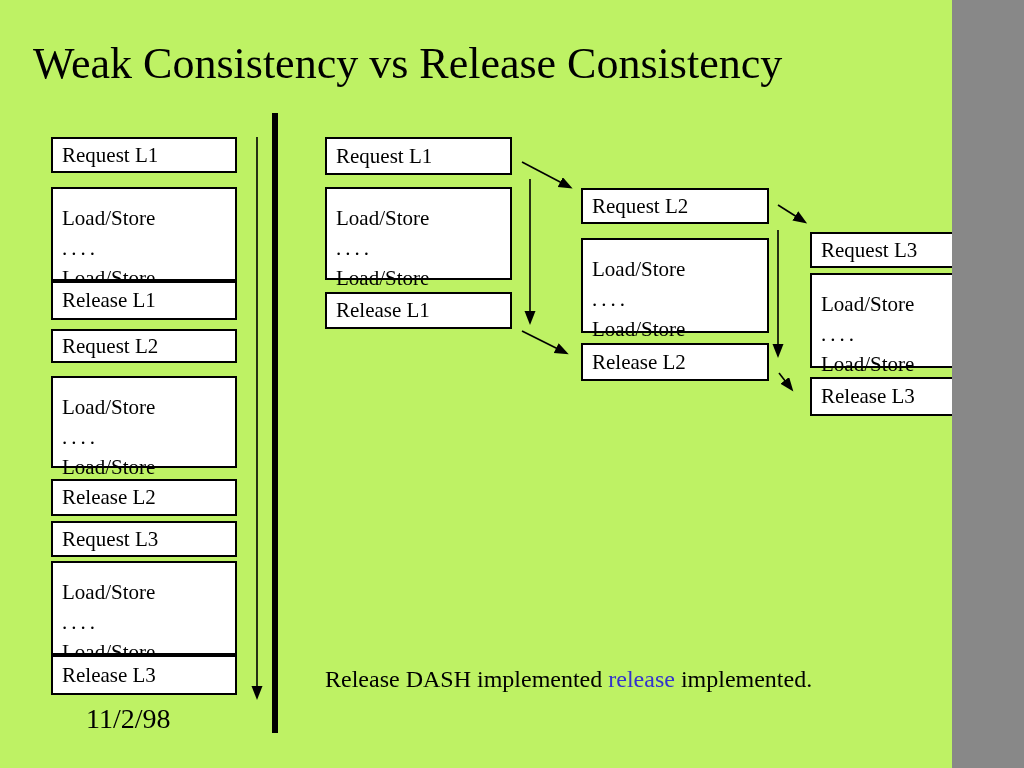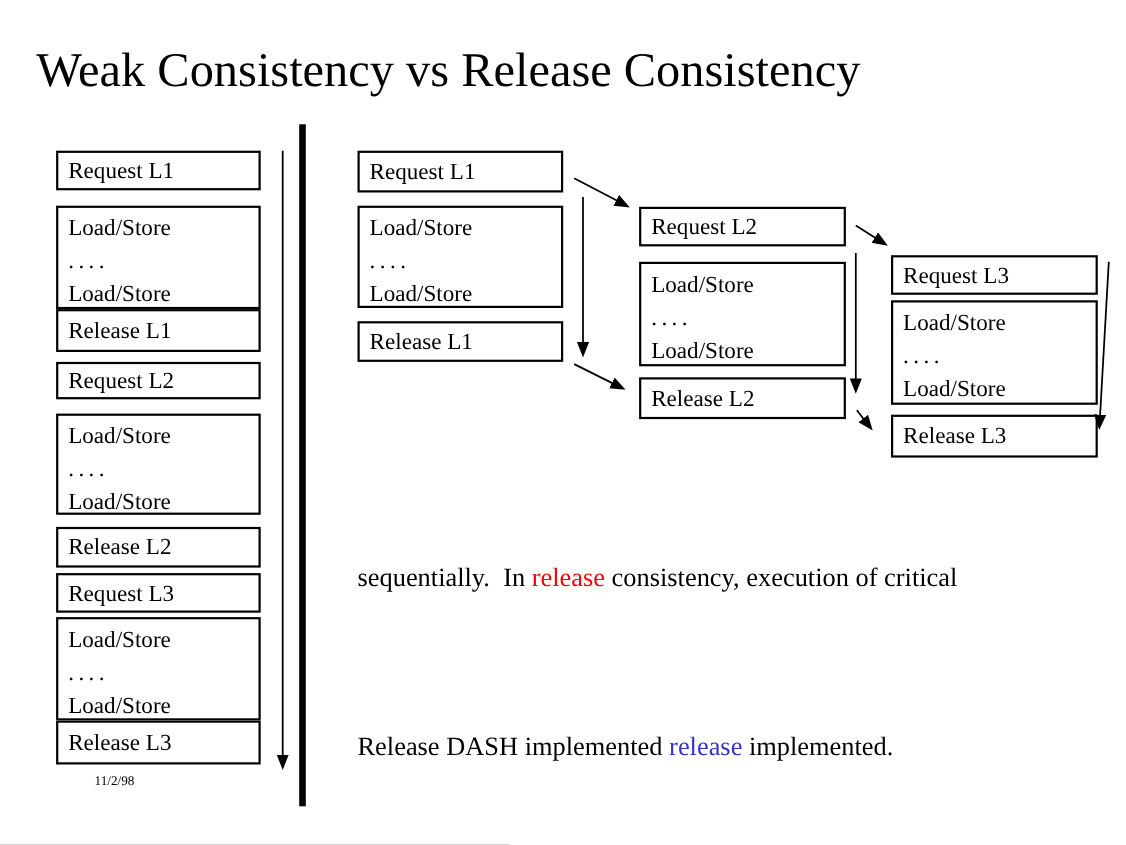--- a/index.html
+++ b/index.html
@@ -1,30 +1,30 @@
 <!DOCTYPE html>
 <html style="--red: #ff0000; --blue: #3333cc;"><head>
 <meta charset="utf-8">
 <style>
   html,body{margin:0;padding:0;background:#888;}
   .slide{
-    position:relative;width:1024px;height:768px;background:#ffffff;
+    position:relative;width:952px;height:768px;background:#bef264;
     overflow:hidden;font-family:"Liberation Serif", serif;color:#000;
   }
   .title{
     position:absolute;left:33px;top:38px;width:960px;
     font-size:44px;line-height:52px;font-weight:normal;margin:0;
     white-space:nowrap;
   }
   .box{
     position:absolute;box-sizing:border-box;border:2px solid #000;background:#fff;
     font-size:21px;padding-left:9px;
   }
   .lbl{display:flex;align-items:center;height:100%;text-align:right;}
-  .ls{padding-top:3px;line-height:30px;}
+  .ls{padding-top:14px;line-height:30px;}
   .dots{letter-spacing:4px;}
   
   .wb1{left:51px;top:137px;width:186px;height:36px;}
   .wb2{left:51px;top:187px;width:186px;height:94px;}
   .wb3{left:51px;top:281px;width:186px;height:39px;}
   .wb4{left:51px;top:329px;width:186px;height:34px;}
   .wb5{left:51px;top:376px;width:186px;height:92px;}
   .wb6{left:51px;top:479px;width:186px;height:37px;}
   .wb7{left:51px;top:521px;width:186px;height:36px;}
   .wb8{left:51px;top:561px;width:186px;height:94px;}
@@ -42,21 +42,21 @@
   .divider{position:absolute;left:272px;top:113px;width:6px;height:620px;background:#000;}
   .overlay{position:absolute;left:0;top:0;width:1024px;height:768px;pointer-events:none;}
   .para{
     position:absolute;left:325px;font-size:24px;line-height:34px;
     white-space:pre;
   }
   .para1{top:441px;}
   .para2{top:594px;}
   .red{color:var(--red,#ff0000);}
   .blue{color:var(--blue,#3333cc);}
-  .date{position:absolute;left:86px;top:703px;font-size:12px;}
+  .date{position:absolute;left:86px;top:703px;font-size:28px;}
 </style>
 </head>
 <body>
 
 <div class="slide">
 
   <h1 class="title">Weak Consistency vs Release Consistency</h1>
 
   <div class="box wb1">
     <span class="lbl">Request L1</span>
@@ -142,21 +142,20 @@
     <line x1="530" y1="179" x2="530" y2="313" stroke="#000" stroke-width="1.6" marker-end="url(#ah)"></line>
     <line x1="778" y1="230" x2="778" y2="346" stroke="#000" stroke-width="1.6" marker-end="url(#ah)"></line>
     <line x1="1008" y1="238" x2="1000" y2="379" stroke="#000" stroke-width="1.6" marker-end="url(#ah)"></line>
     <line x1="522" y1="162" x2="562" y2="183" stroke="#000" stroke-width="1.6" marker-end="url(#ah)"></line>
     <line x1="522" y1="331" x2="558" y2="349" stroke="#000" stroke-width="1.6" marker-end="url(#ah)"></line>
     <line x1="778" y1="205" x2="797" y2="217" stroke="#000" stroke-width="1.6" marker-end="url(#ah)"></line>
     <line x1="779" y1="373" x2="786" y2="382" stroke="#000" stroke-width="1.6" marker-end="url(#ah)"></line>
   </svg>
 
   <div class="para para1">
-    <div><span>sequentially.  In </span><span class="red">release</span><span> consistency, execution of critical</span></div>
     
   </div>
 
   <div class="para para2">
     <div><span>Release DASH implemented </span><span class="blue">release</span><span> implemented.</span></div>
     <div></div>
     
   </div>
 
 </div>

